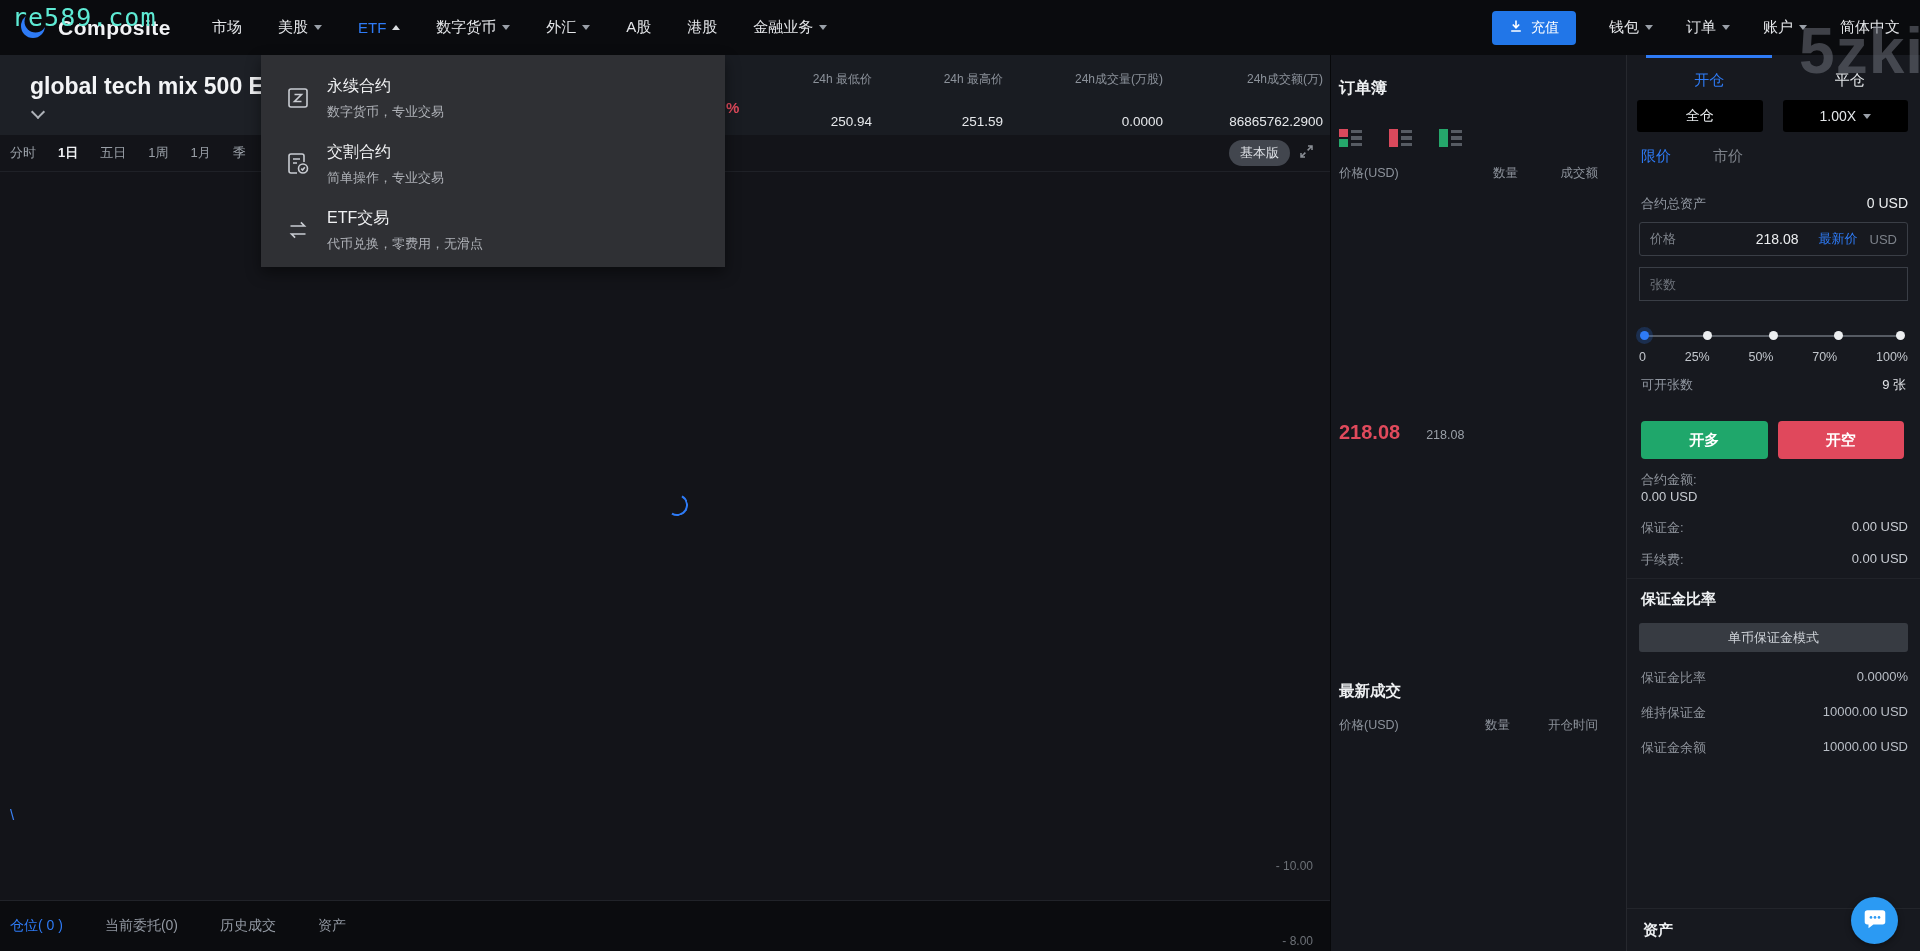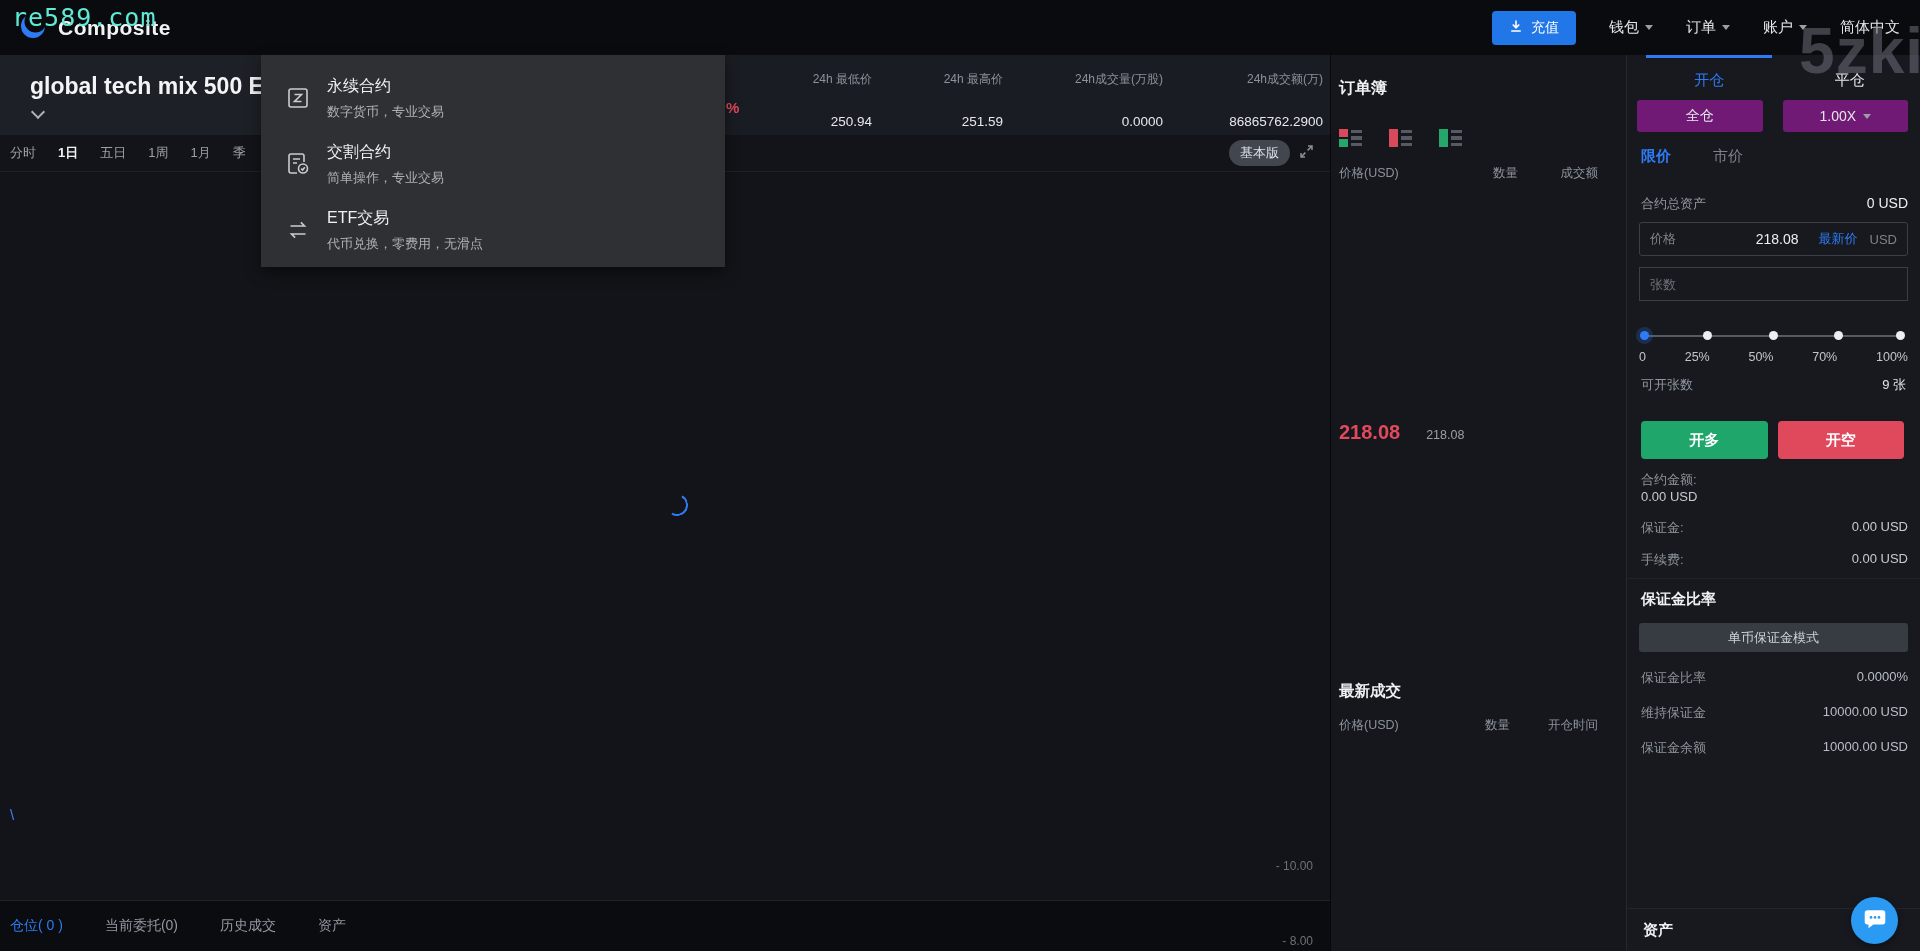--- a/index.html
+++ b/index.html
@@ -100,25 +100,25 @@
 
   
   .trade{ position:absolute; top:55px; left:1626px; width:294px; height:896px; background:#17191f;
         border-left:1px solid #26282e; }
   .trade-tabs{ position:absolute; top:0; left:12px; right:0; height:42px; display:flex; }
   .ttab{ flex:1; text-align:center; padding-top:16px; font-size:15px; cursor:pointer; position:relative; }
   .ttab-open{ color:#2e7bf6; }
   .ttab-open::before{ content:''; position:absolute; top:0; left:7px; right:8px; height:3px; background:#2e7bf6; }
   .ttab-close{ color:#e4e7ea; }
   .row-btns{ position:absolute; left:10px; right:12px; top:45px; display:flex; gap:20px; }
-  .btn-dark{ flex:1; height:32px; background:#701a75; border:none; border-radius:3px; color:#e4e7ea;
+  .btn-dark{ flex:1; height:32px; background:#000000; border:none; border-radius:3px; color:#e4e7ea;
         font-size:14px; display:flex; align-items:center; justify-content:center; gap:7px;
         cursor:pointer; font-family:inherit; }
   .order-type{ position:absolute; left:14px; top:92px; display:flex; gap:42px; font-size:15px; }
-  .ot-limit{ color:#2e7bf6; font-weight:bold; cursor:pointer; }
+  .ot-limit{ color:#2e7bf6; font-weight:normal; cursor:pointer; }
   .ot-market{ color:#7d828a; cursor:pointer; }
   .assets-row{ position:absolute; left:14px; right:12px; top:140px; display:flex;
         justify-content:space-between; align-items:baseline; }
   .assets-row .lb{ font-size:13px; color:#9298a2; } .assets-row .vl{ font-size:14px; color:#eceef0; }
   .price-box{ position:absolute; left:12px; right:12px; top:167px; height:34px; border:1px solid #3a3e46;
         border-radius:3px; display:flex; align-items:center; padding:0 10px; font-size:13px; cursor:text; }
   .pb-label{ color:#7d828a; }
   .pb-value{ margin-left:auto; color:#eceef0; font-size:14px; }
   .pb-latest{ color:#2e7bf6; margin-left:20px; cursor:pointer; }
   .pb-unit{ color:#7d828a; margin-left:12px; }
@@ -164,20 +164,51 @@
   <header class="nav">
     <div class="brand">
       <span>
         <svg width="30" height="30" viewBox="0 0 30 30">
           <circle cx="15" cy="15" r="12" fill="#2e7bf6"></circle>
           <circle cx="17.5" cy="10.5" r="11" fill="#0a0b0e"></circle>
         </svg>
       </span>
       <span class="brand-name">Composite</span>
     </div>
+    <nav class="nav-items">
+      <a class="nav-item">
+          <span>市场</span>
+        </a>
+      <a class="nav-item">
+          <span>美股</span>
+          <i class="cd"></i>
+        </a>
+      <a class="nav-item active">
+          <span>ETF</span>
+          <i class="cu"></i>
+        </a>
+      <a class="nav-item">
+          <span>数字货币</span>
+          <i class="cd"></i>
+        </a>
+      <a class="nav-item">
+          <span>外汇</span>
+          <i class="cd"></i>
+        </a>
+      <a class="nav-item">
+          <span>A股</span>
+        </a>
+      <a class="nav-item">
+          <span>港股</span>
+        </a>
+      <a class="nav-item">
+          <span>金融业务</span>
+          <i class="cd"></i>
+        </a>
+    </nav>
     <div class="nav-right">
       <button class="deposit-btn">
         <span>
           <svg width="14" height="14" viewBox="0 0 14 14" fill="none" stroke="#fff" stroke-width="1.6">
             <path d="M7 1.5 v6.5 M3.8 5.5 L7 8.8 L10.2 5.5 M2.2 12 h9.6"></path>
           </svg>
         </span>
         <span>充值</span>
       </button>
       <a class="nav-item">

